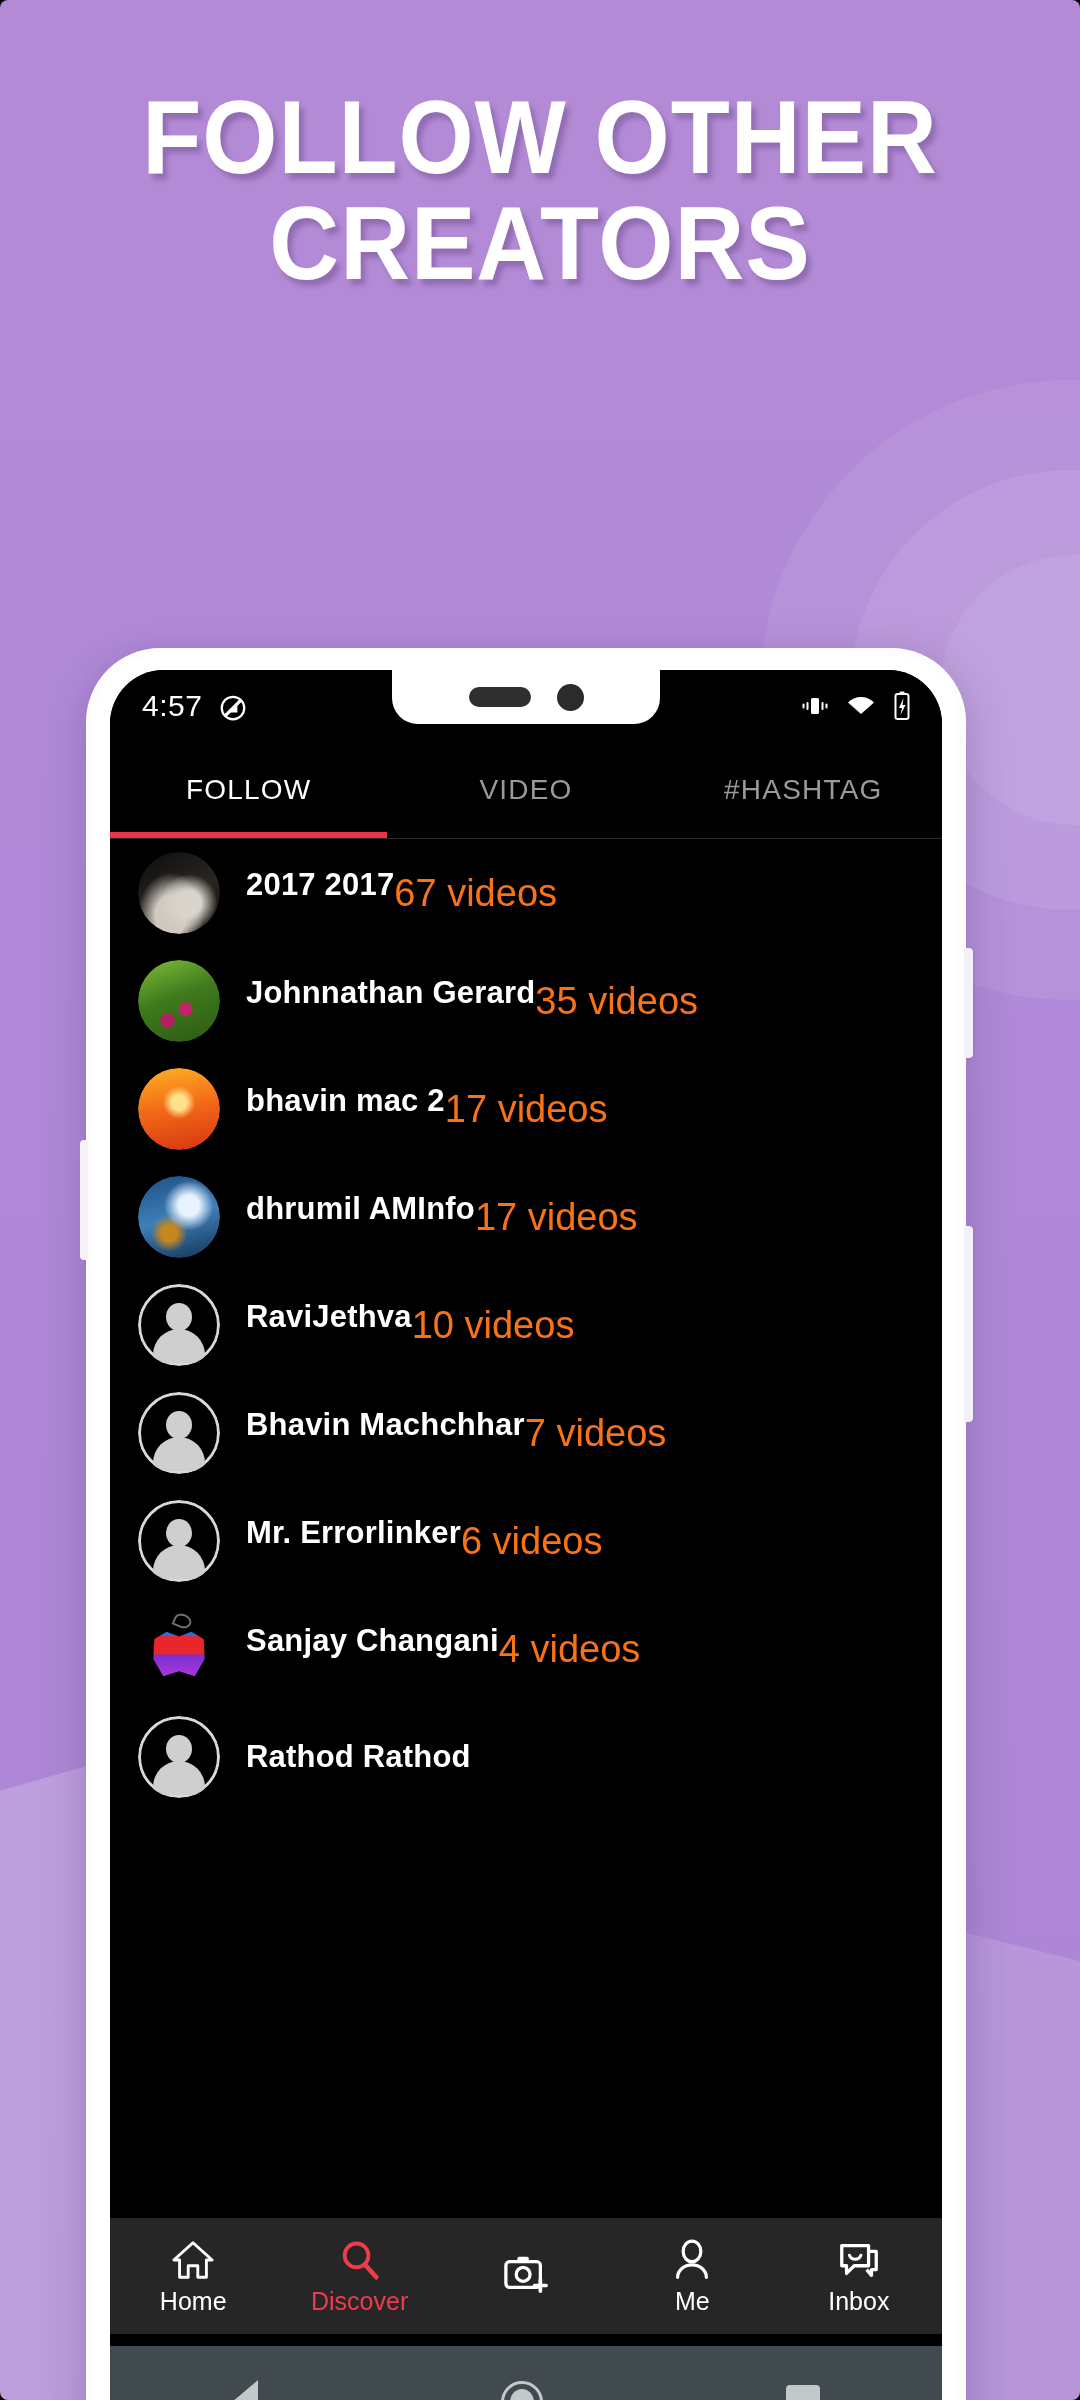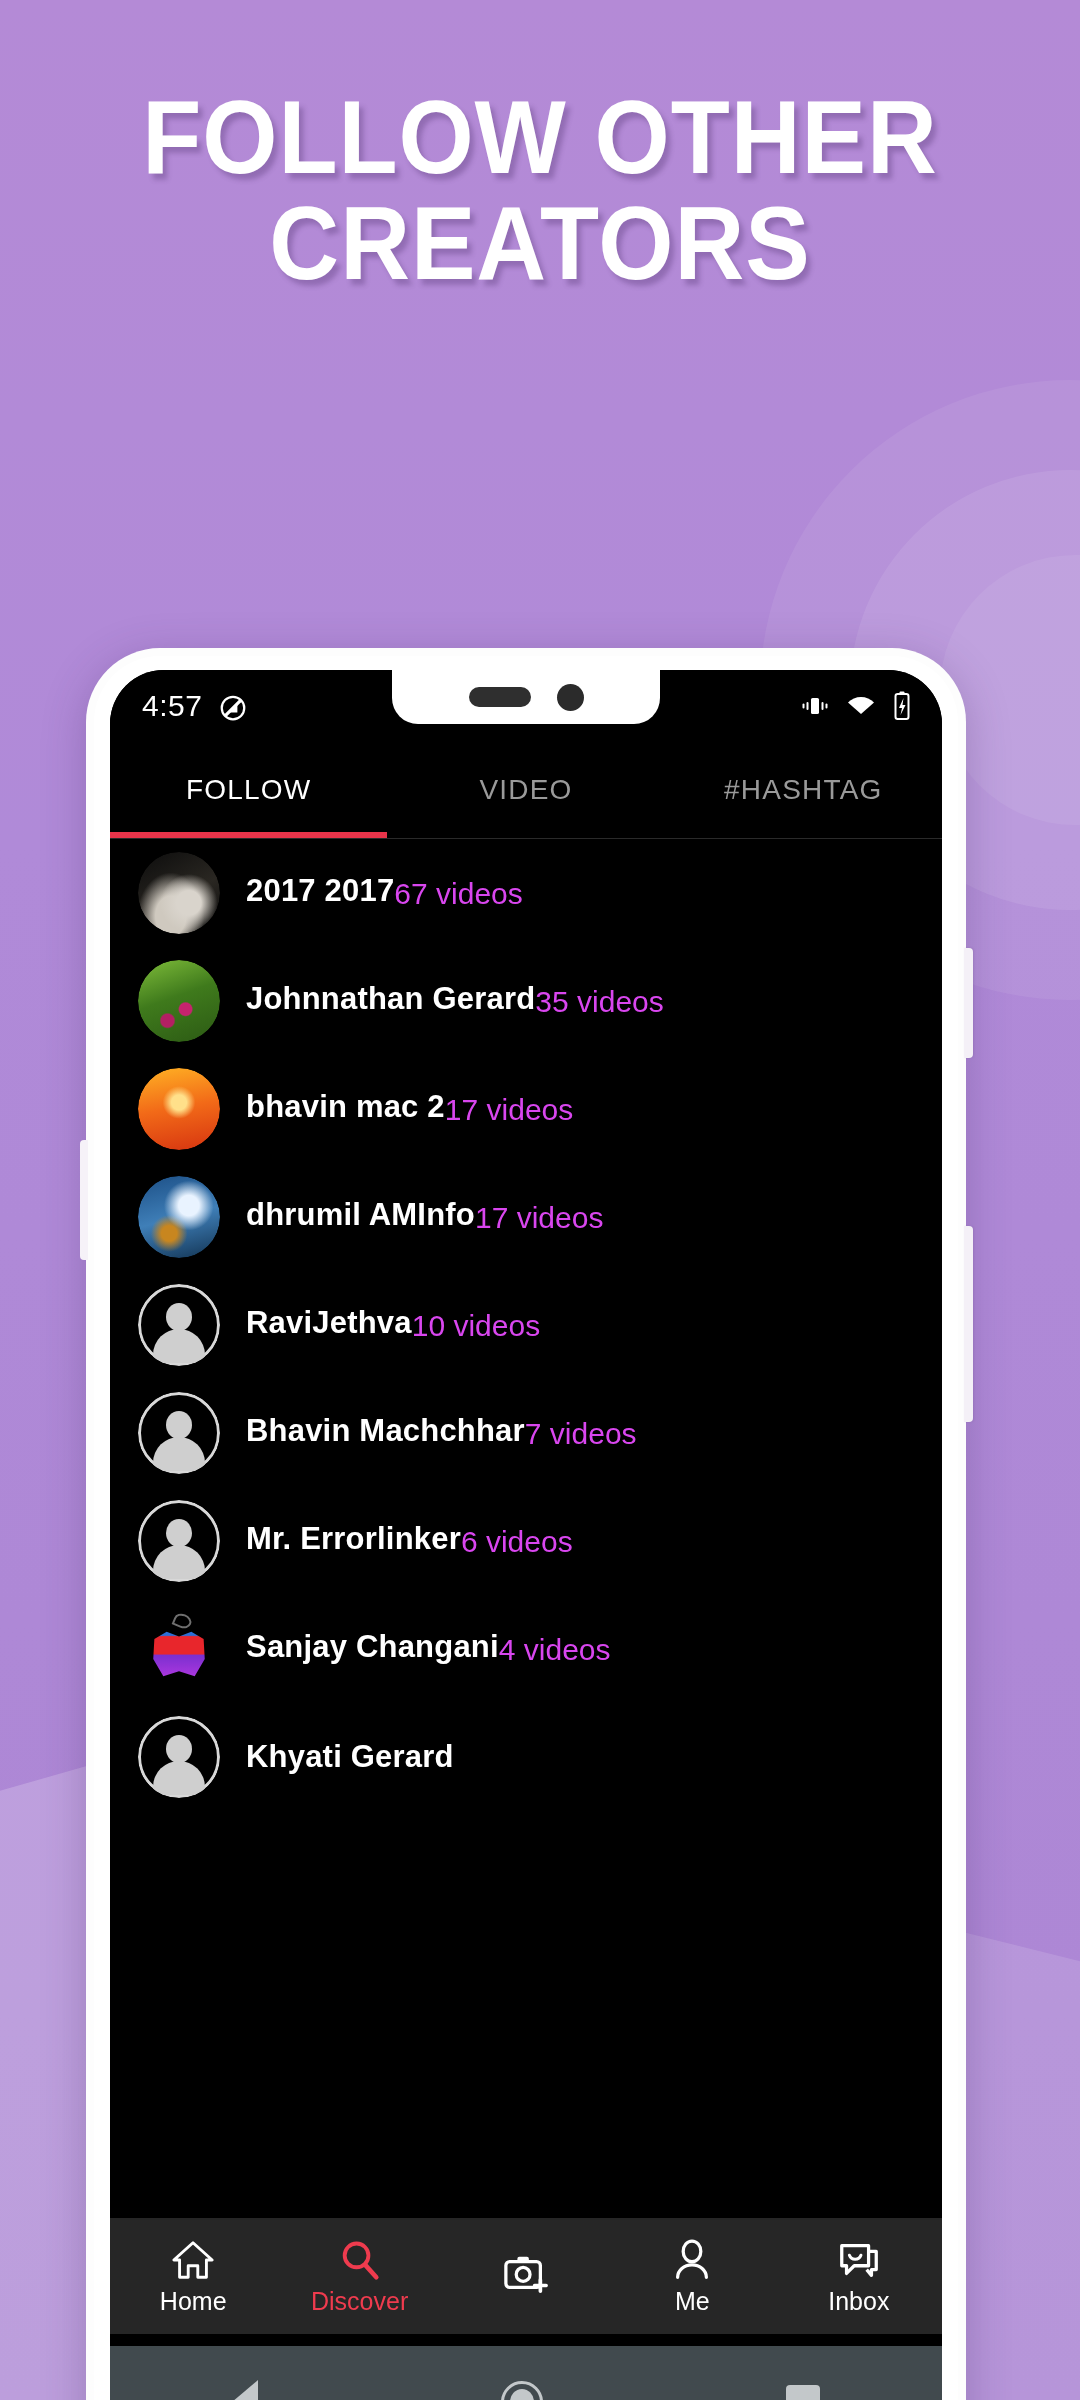--- a/index.html
+++ b/index.html
@@ -15,20 +15,21 @@
     -webkit-font-smoothing: antialiased;
   }
 
   
   .promo {
     position: relative;
     width: 1080px;
     height: 2400px;
     background: linear-gradient(180deg, #b48ad6 0%, #b08ad8 35%, #ac86d4 100%);
     overflow: hidden;
+    border-radius: 8px;
   }
   .bg-circle {
     position: absolute;
     border-radius: 50%;
     background: rgba(255,255,255,0.07);
   }
   .bg-circle.c1 { width: 620px; height: 620px; right: -300px; top: 380px; }
   .bg-circle.c2 { width: 440px; height: 440px; right: -210px; top: 470px; background: rgba(255,255,255,0.09); }
   .bg-circle.c3 { width: 270px; height: 270px; right: -130px; top: 555px; background: rgba(255,255,255,0.07); }
   .bg-wedge {
@@ -321,22 +322,22 @@
   .li-text { display: flex; flex-direction: row; justify-content: center; }
   .li-name {
     color: #ffffff;
     font-size: 31px;
     font-weight: bold;
     font-family: "Liberation Sans Narrow", "Liberation Sans", sans-serif;
     letter-spacing: 0.2px;
     line-height: 1.28;
   }
   .li-sub {
-    color: #d946ef;
-    font-size: 30px;
+    color: #f97316;
+    font-size: 38px;
     font-weight: normal;
     font-family: "Liberation Sans Narrow", "Liberation Sans", sans-serif;
     line-height: 1.5;
   }
 
   
   .bottomnav {
     position: absolute;
     bottom: 124px;
     left: 0;
@@ -573,21 +574,21 @@
         </div>
 
         <div class="list-item">
           <div class="avatar">
             <div class="av-default">
                 <div class="head"></div>
                 <div class="body"></div>
               </div>
           </div>
           <div class="li-text">
-            <span class="li-name">Khyati Gerard</span>
+            <span class="li-name">Rathod Rathod</span>
           </div>
         </div>
 
       </div>
 
       <div class="bottomnav">
         <div class="navitem">
           <span>
             <svg width="46" height="46" viewBox="0 0 24 24">
               <path d="M12 3 L22 12 L19 12 L19 21 L14.5 21 L14.5 15 L9.5 15 L9.5 21 L5 21 L5 12 L2 12 Z" fill="none" stroke="#fff" stroke-width="1.5" stroke-linejoin="round"></path>

